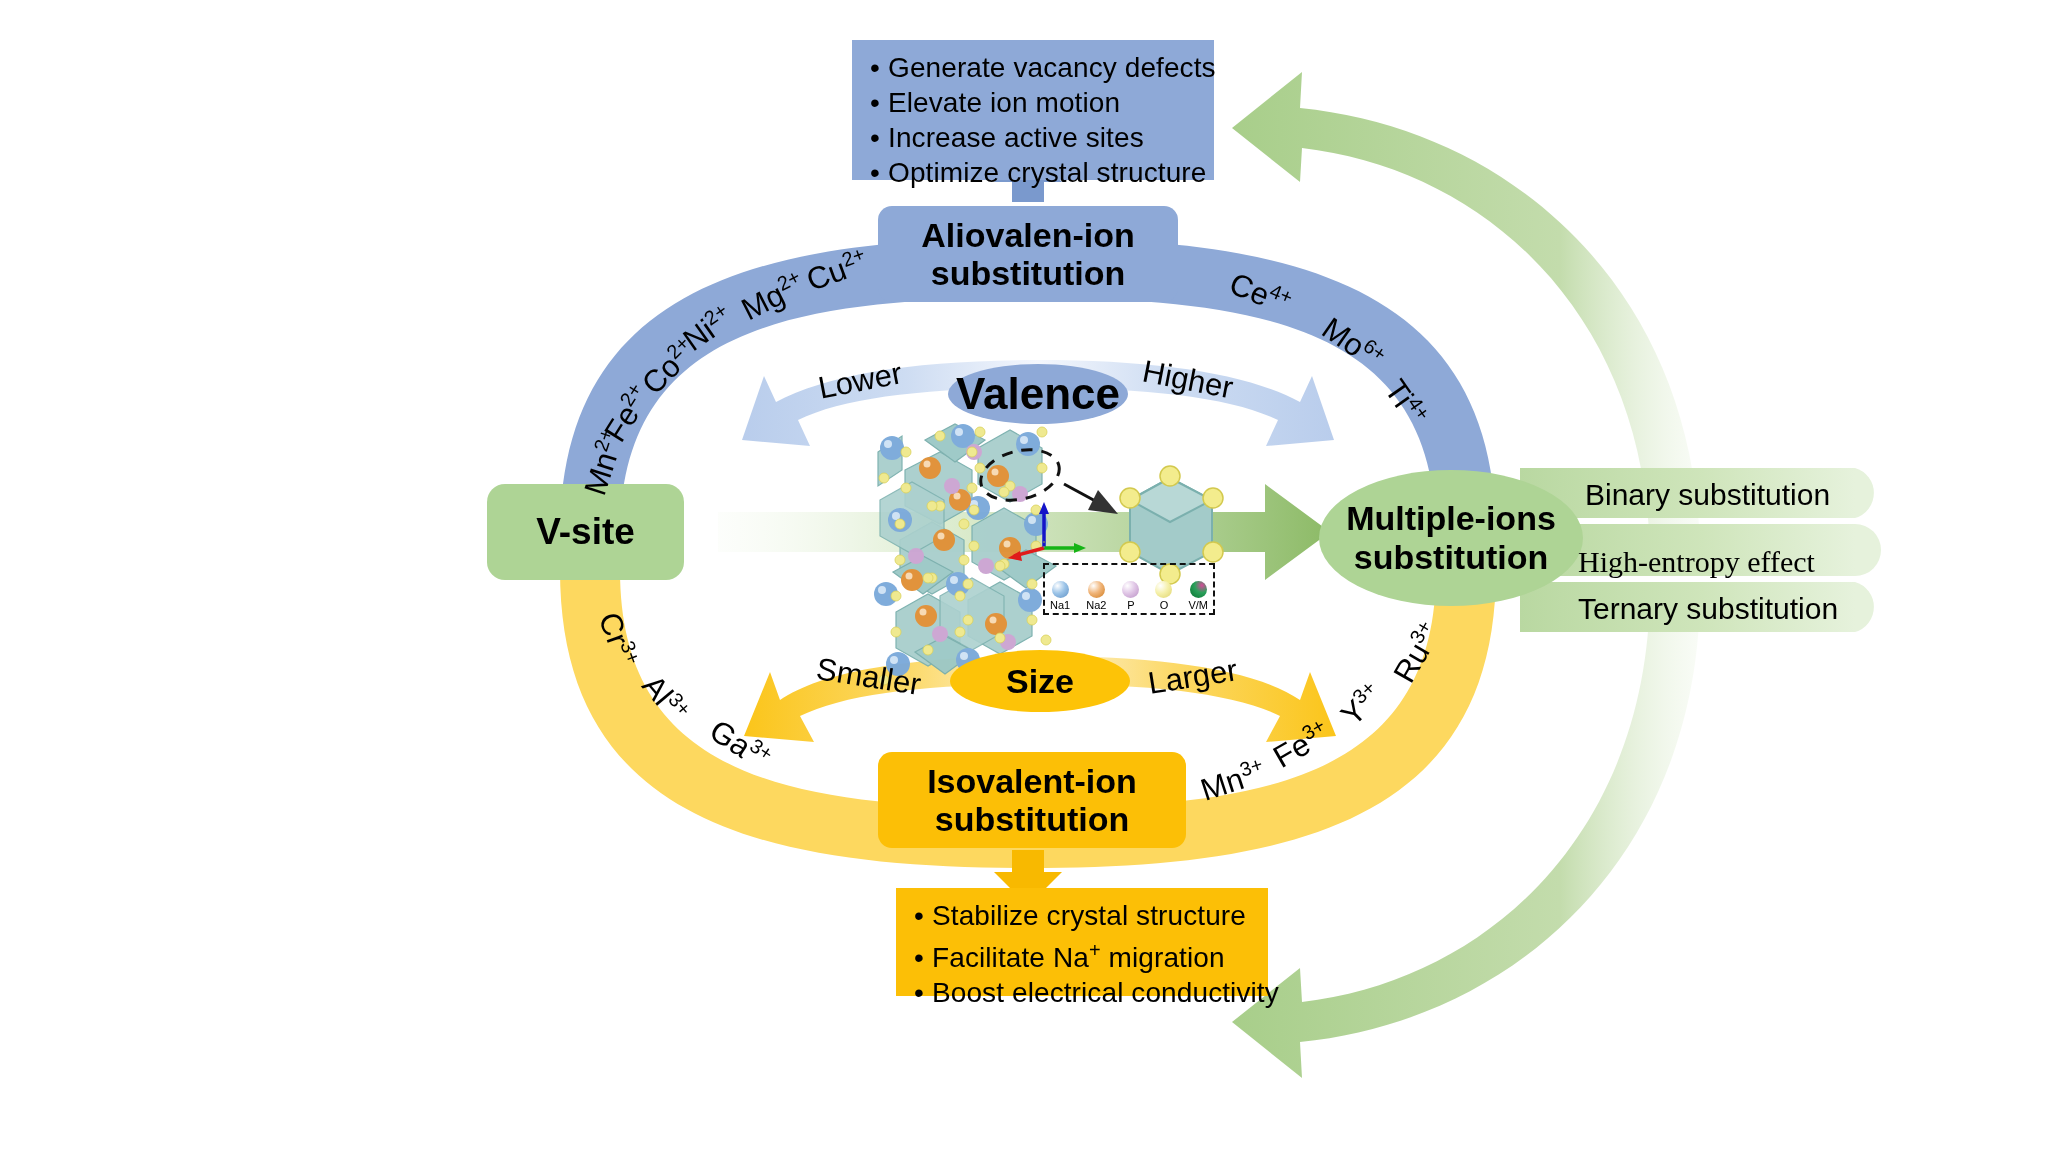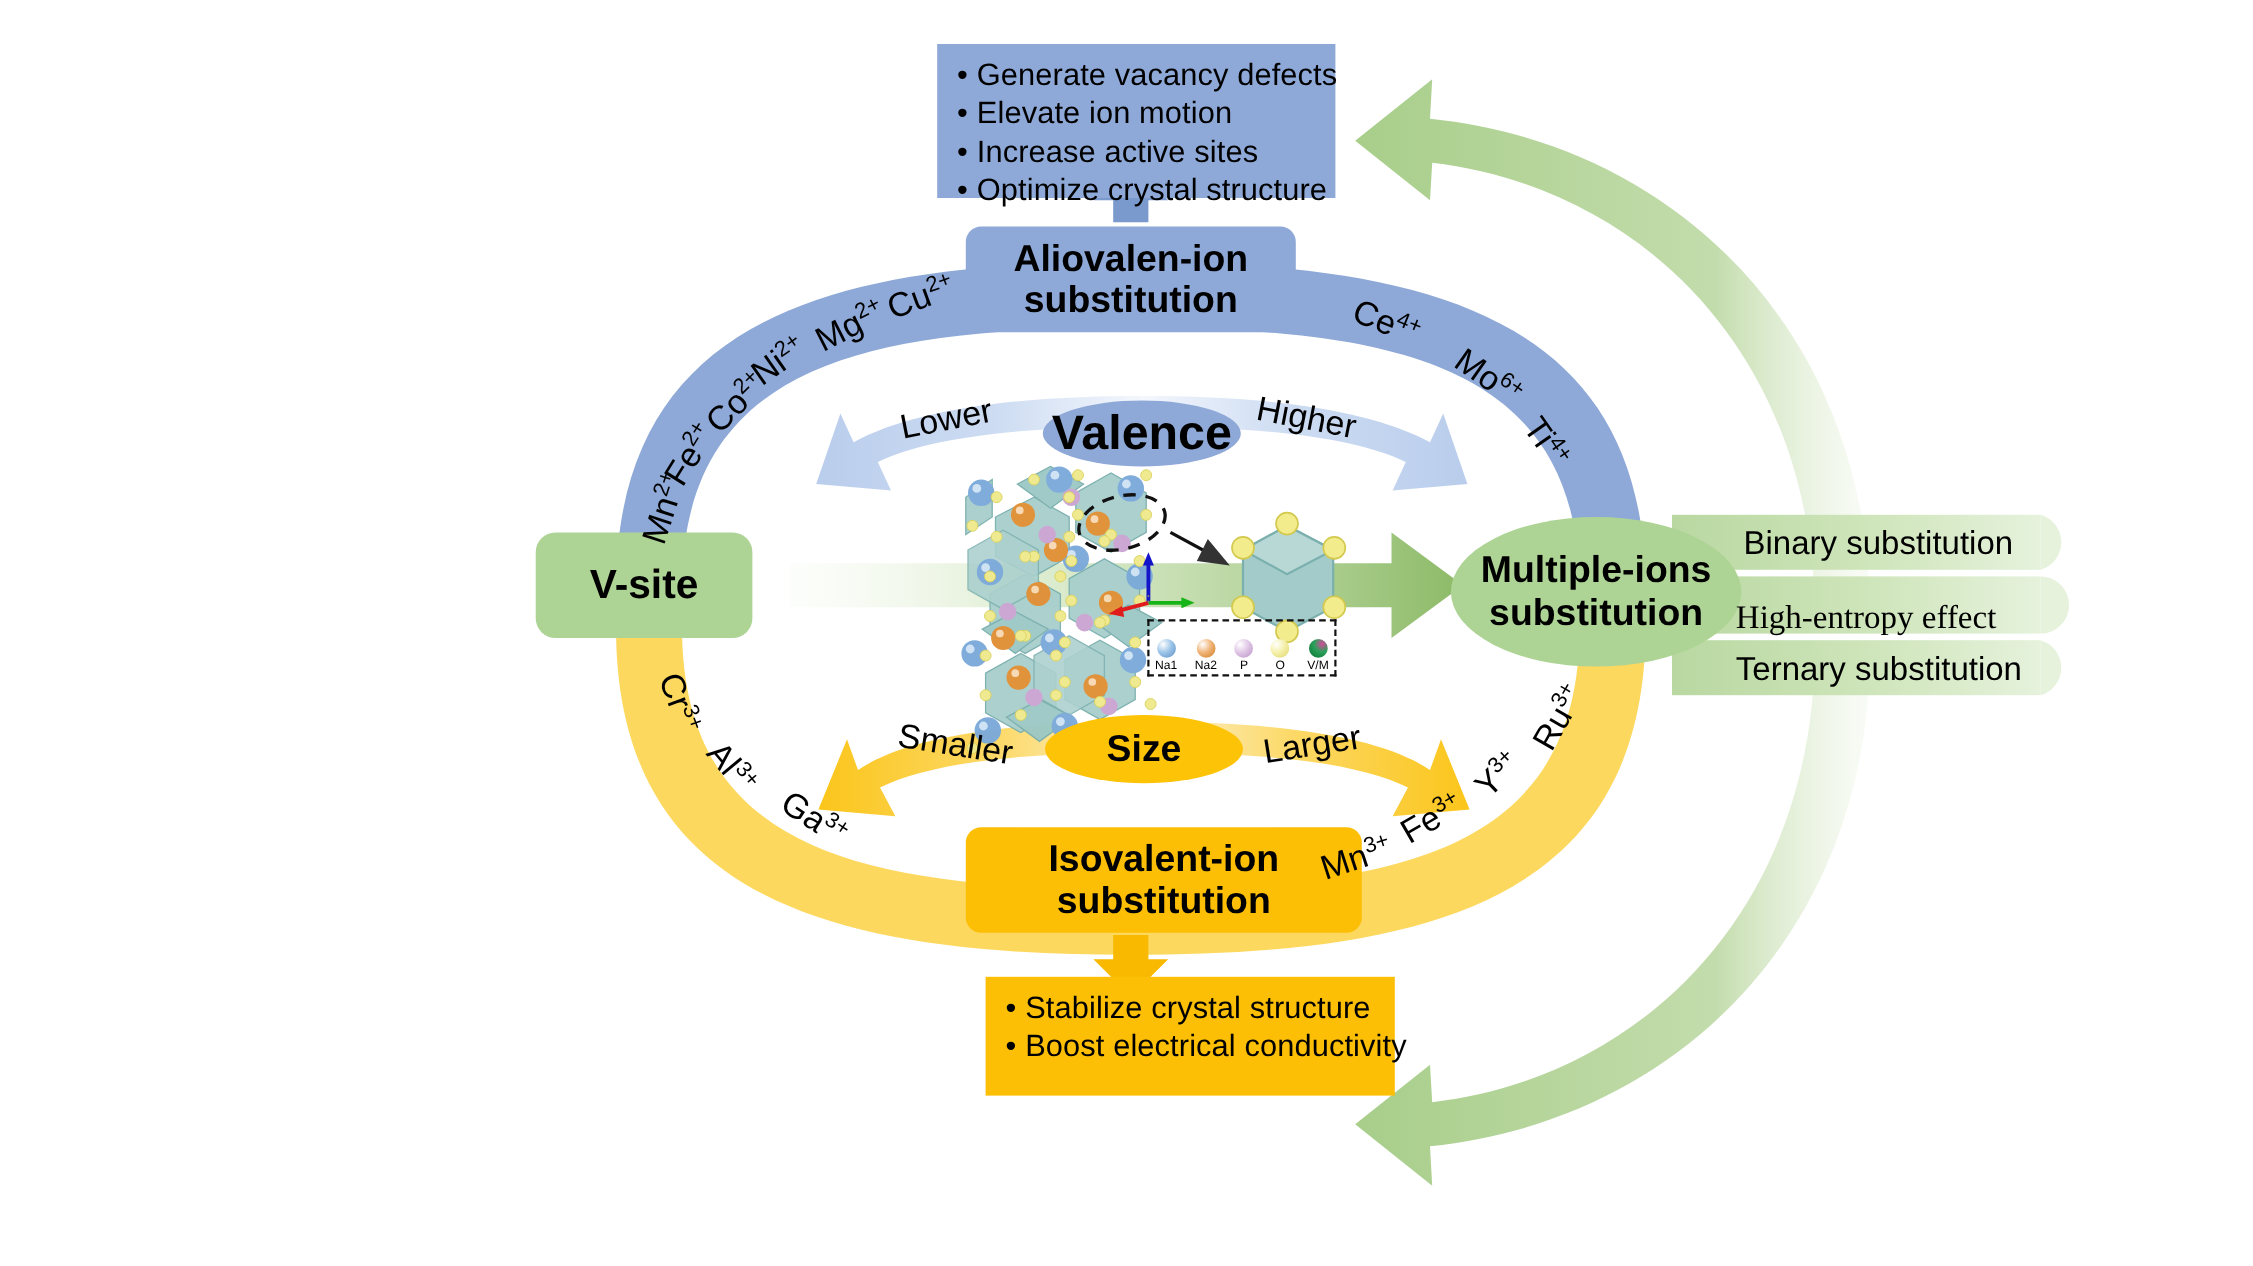--- a/index.html
+++ b/index.html
@@ -13,21 +13,21 @@
   .infobox .li{font-size:28px;line-height:35px;white-space:nowrap;letter-spacing:.1px;}
   .infobox .li .b{display:inline-block;width:18px;}
   #top-info{background:#8ea9d7;left:852px;top:40px;width:362px;height:140px;}
   #bottom-info{background:#fcbf06;left:852px;top:888px;width:372px;height:108px;margin-left:44px;}
 
   
   .pill{position:absolute;display:flex;flex-direction:column;align-items:center;
         justify-content:center;border-radius:14px;font-weight:bold;text-align:left;}
   #aliovalent-pill{background:#8ea9d7;left:878px;top:206px;width:300px;height:96px;
                    font-size:34px;line-height:38px;}
-  #isovalent-pill{background:#fcbf06;left:878px;top:752px;width:360px;height:96px;
+  #isovalent-pill{background:#fcbf06;left:878px;top:752px;width:308px;height:96px;
                   font-size:34px;line-height:38px;}
   #vsite-pill{background:#aed495;left:487px;top:484px;width:197px;height:96px;
               font-size:37px;border-radius:18px;}
 
   
   .ell{position:absolute;display:flex;align-items:center;justify-content:center;
        border-radius:50%;font-weight:bold;}
   #valence-ell{background:#8ea9d7;left:948px;top:364px;width:180px;height:60px;font-size:44px;}
   #size-ell{background:#fdc307;left:950px;top:650px;width:180px;height:62px;font-size:34px;}
   #multi-ell{background:#aed495;left:1319px;top:470px;width:264px;height:136px;
@@ -330,20 +330,21 @@
 
   <div class="infobox" id="top-info">
     <div class="li"><span class="b">•</span><span>Generate vacancy defects</span></div>
     <div class="li"><span class="b">•</span><span>Elevate ion motion</span></div>
     <div class="li"><span class="b">•</span><span>Increase active sites</span></div>
     <div class="li"><span class="b">•</span><span>Optimize crystal structure</span></div>
   </div>
 
   <div class="infobox" id="bottom-info">
     <div class="li"><span class="b">•</span><span>Stabilize crystal structure</span></div>
+    <div class="li"><span class="b">•</span><span>Facilitate Na</span><sup style="font-size:20px">+</sup><span> migration</span></div>
     <div class="li"><span class="b">•</span><span>Boost electrical conductivity</span></div>
   </div>
 
   <div class="pill" id="aliovalent-pill">
     <span>Aliovalen-ion</span>
     <span>substitution</span>
   </div>
   <div class="pill" id="isovalent-pill">
     <span>Isovalent-ion</span>
     <span>substitution</span>

